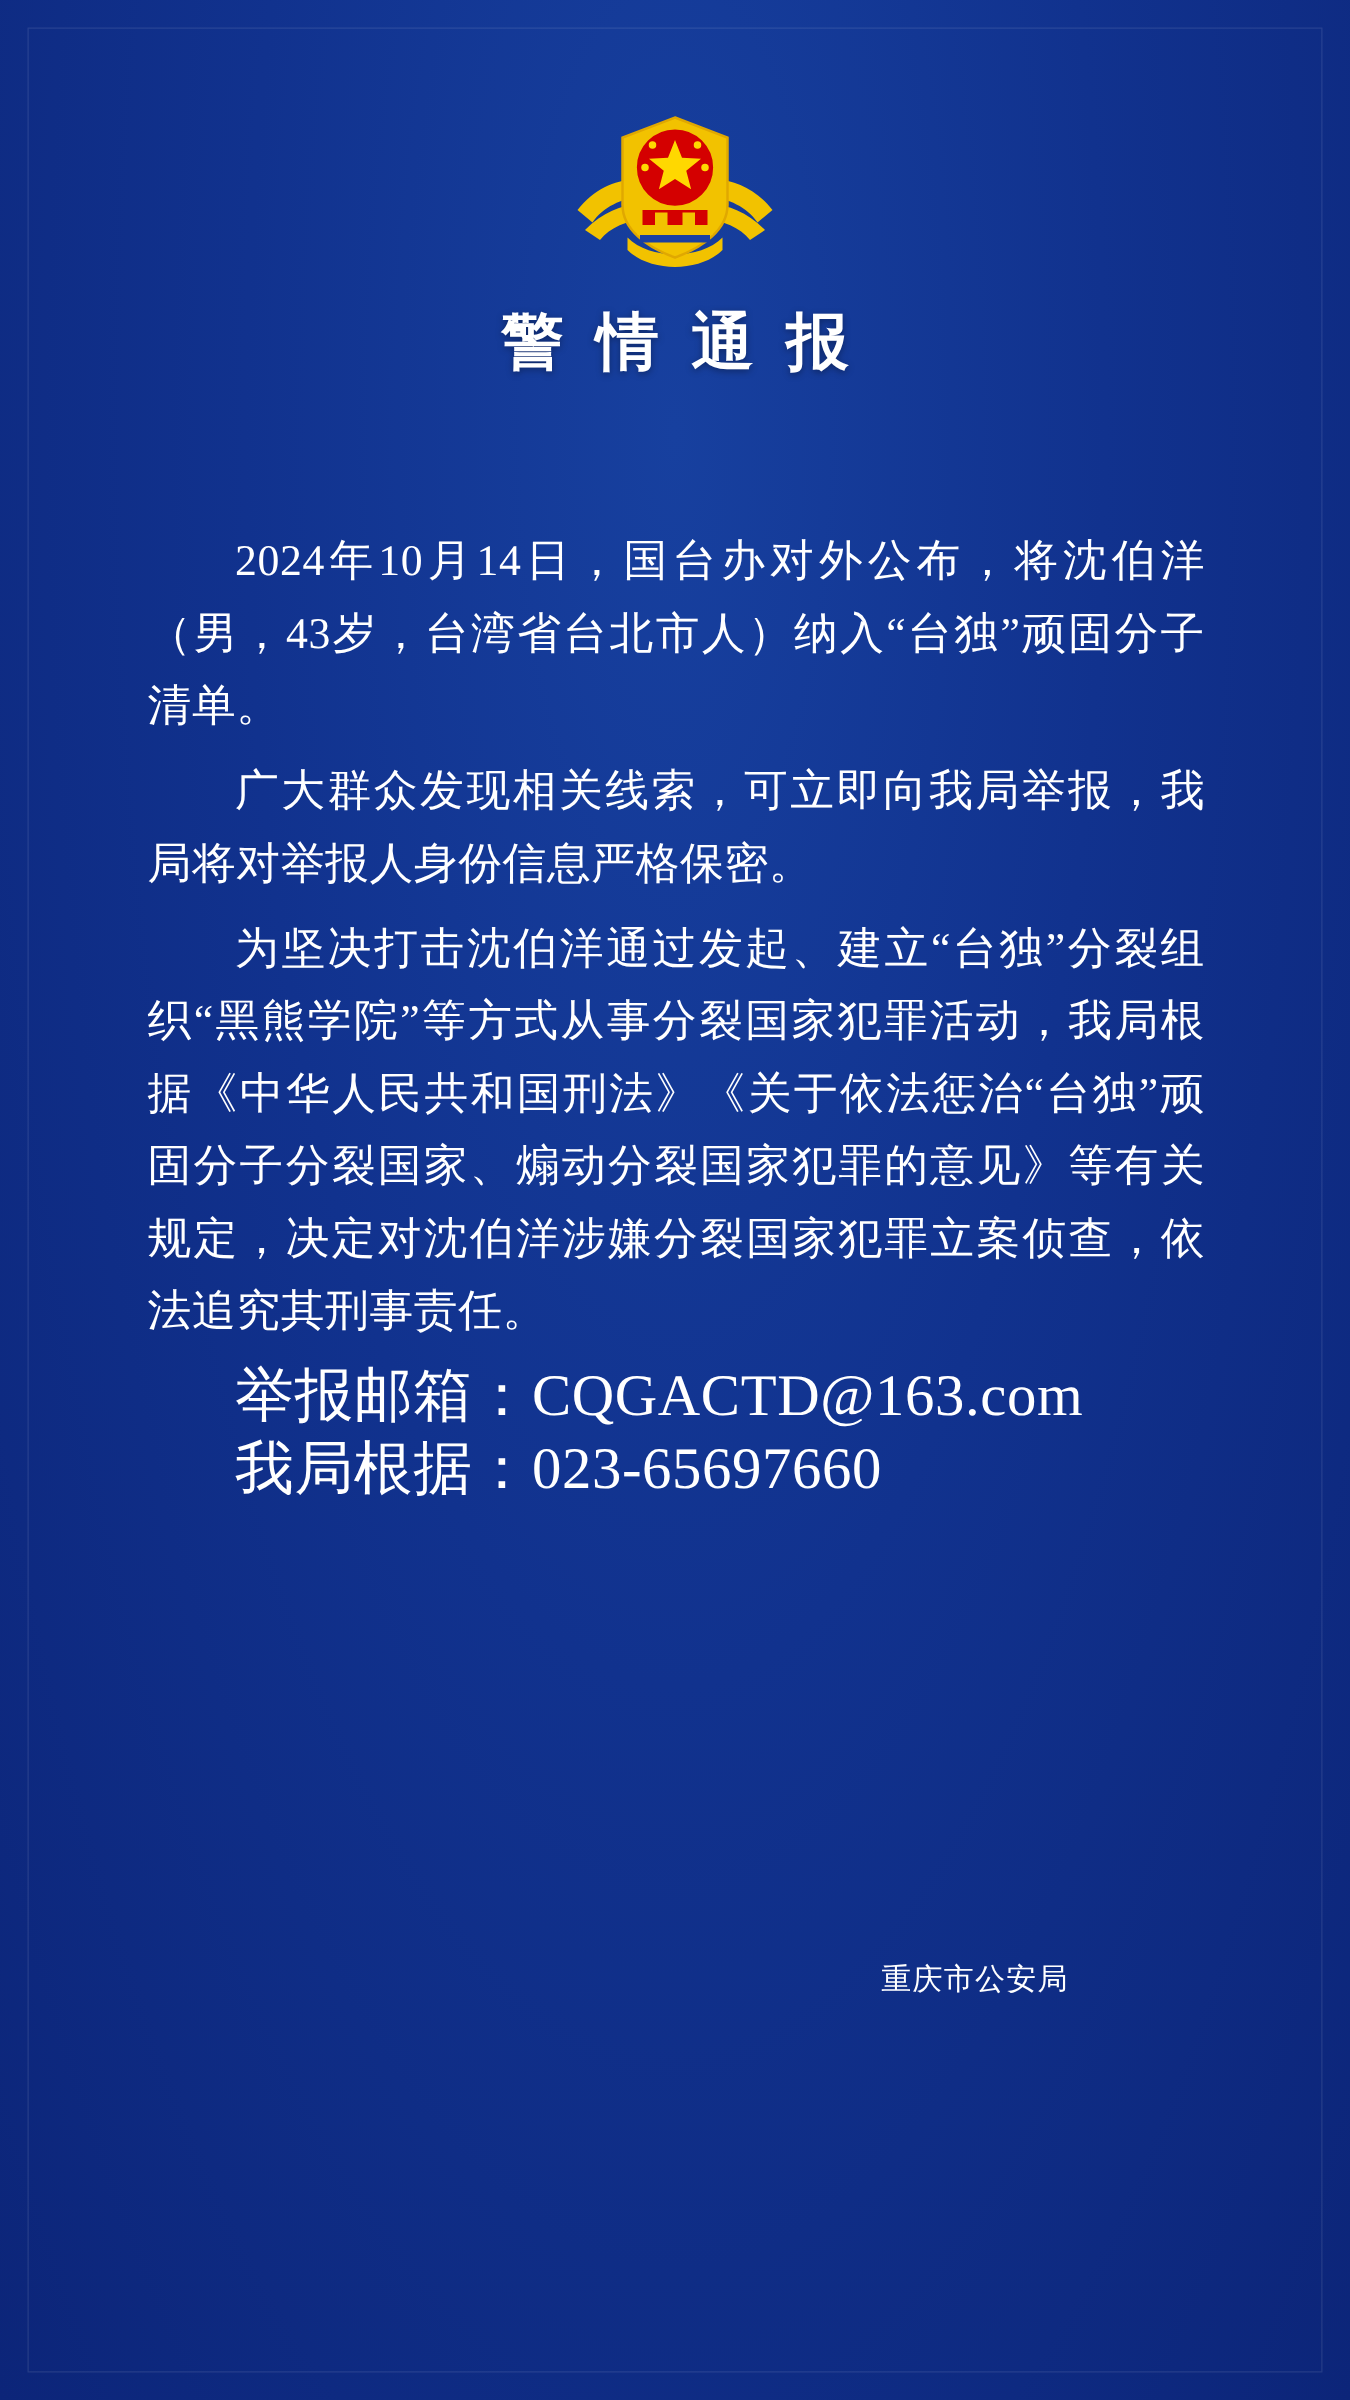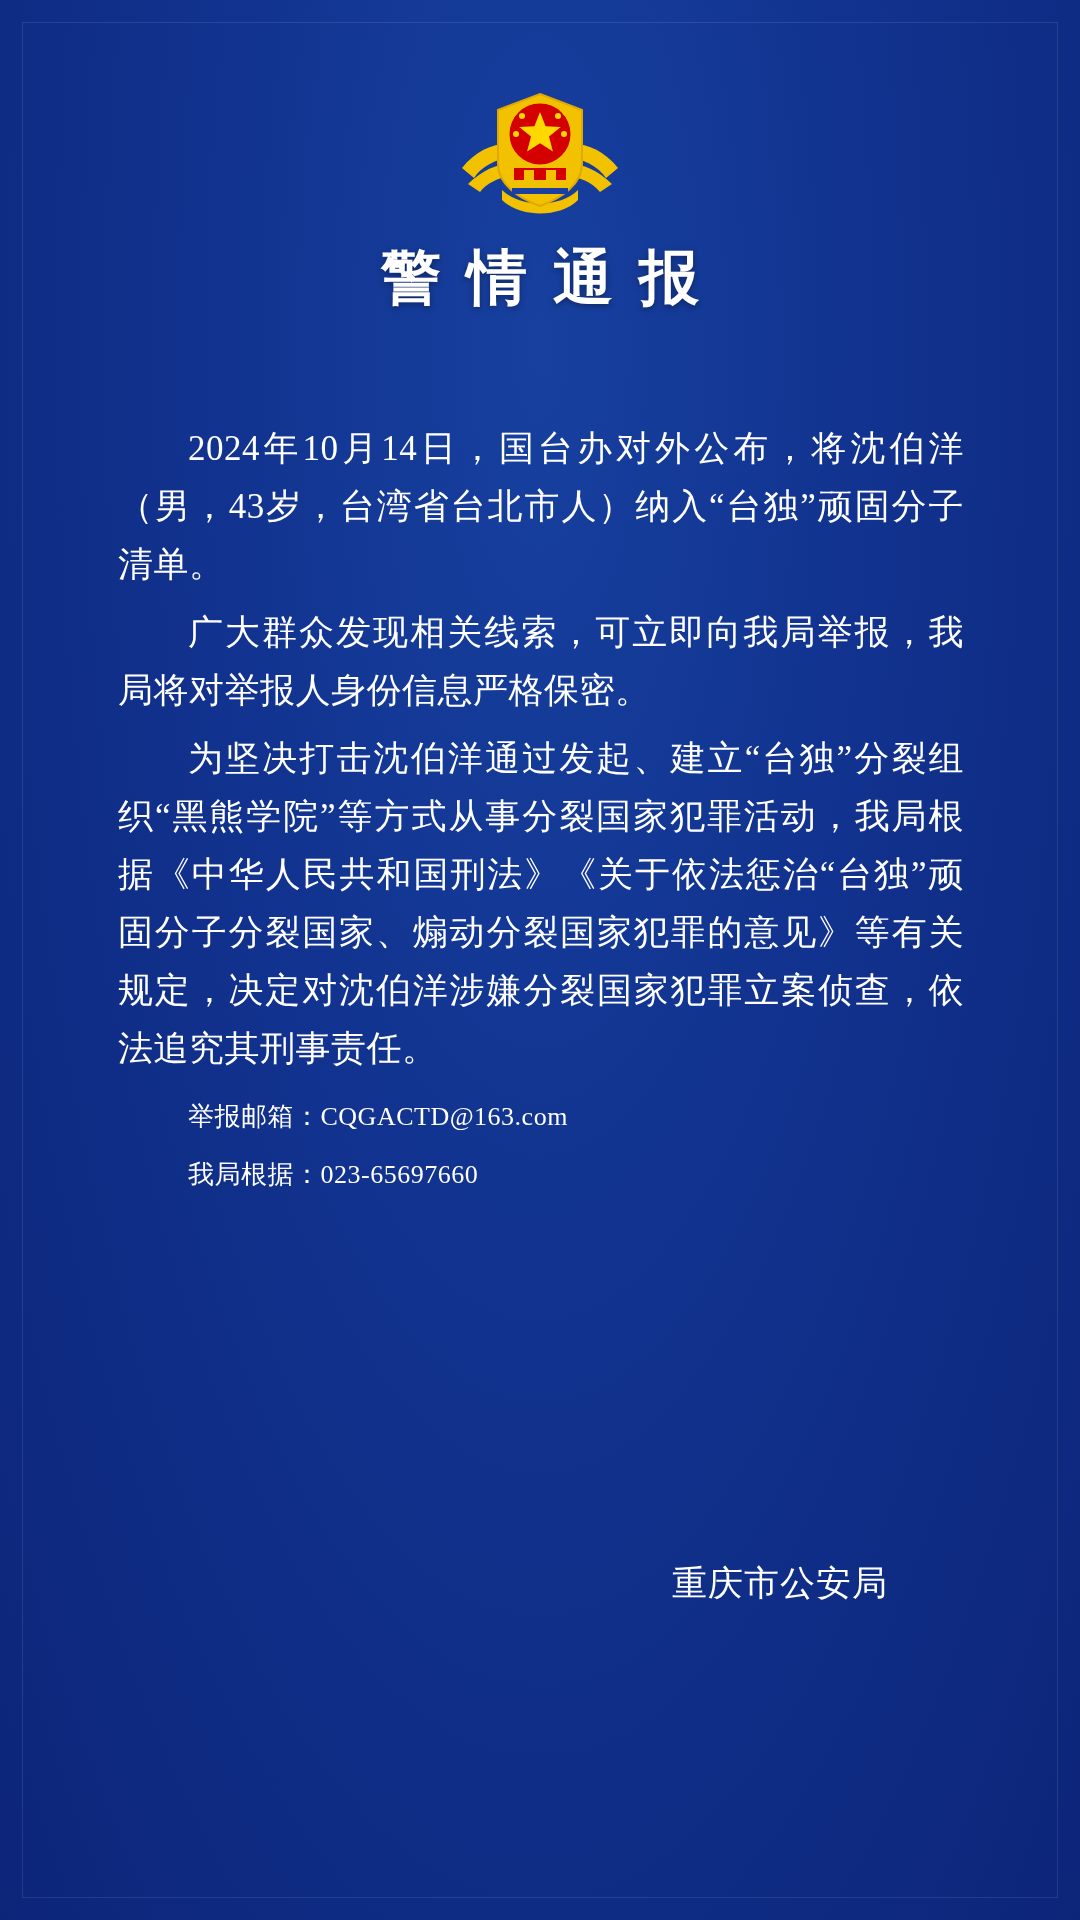--- a/index.html
+++ b/index.html
@@ -47,21 +47,21 @@
     position: relative;
   }
 
   
   .title {
     position: absolute;
     top: 248px;
     left: 0;
     width: 100%;
     text-align: center;
-    font-size: 60px;
+    font-size: 50px;
     line-height: 1;
     letter-spacing: 26px;
     text-indent: 26px;
     font-weight: 700;
     font-family: "Liberation Serif", "DejaVu Serif", serif;
     text-shadow: 0 2px 6px rgba(0,0,0,0.35);
   }
 
   
   .body-text {
@@ -73,41 +73,41 @@
   .para {
     font-size: 35px;
     line-height: 58px;
     text-align: justify;
     text-justify: inter-ideograph;
     text-indent: 70px;
     margin: 0 0 10px 0;
     letter-spacing: 0.5px;
   }
   .contact {
-    font-size: 26px;
+    font-size: 47px;
     line-height: 58px;
     margin: 0;
     text-indent: 70px;
     letter-spacing: 0.5px;
   }
   .contact .mono {
     font-family: "Liberation Serif", "DejaVu Serif", serif;
     letter-spacing: 0.5px;
   }
 
   
   .sign {
     position: absolute;
     right: 140px;
     top: 1555px;
     text-align: center;
     width: 320px;
   }
   .sign div {
-    font-size: 35px;
+    font-size: 24px;
     line-height: 58px;
     letter-spacing: 1px;
   }
 </style>
 </head>
 <body>
 
 <div class="page">
   <div class="inner-border"></div>
 

